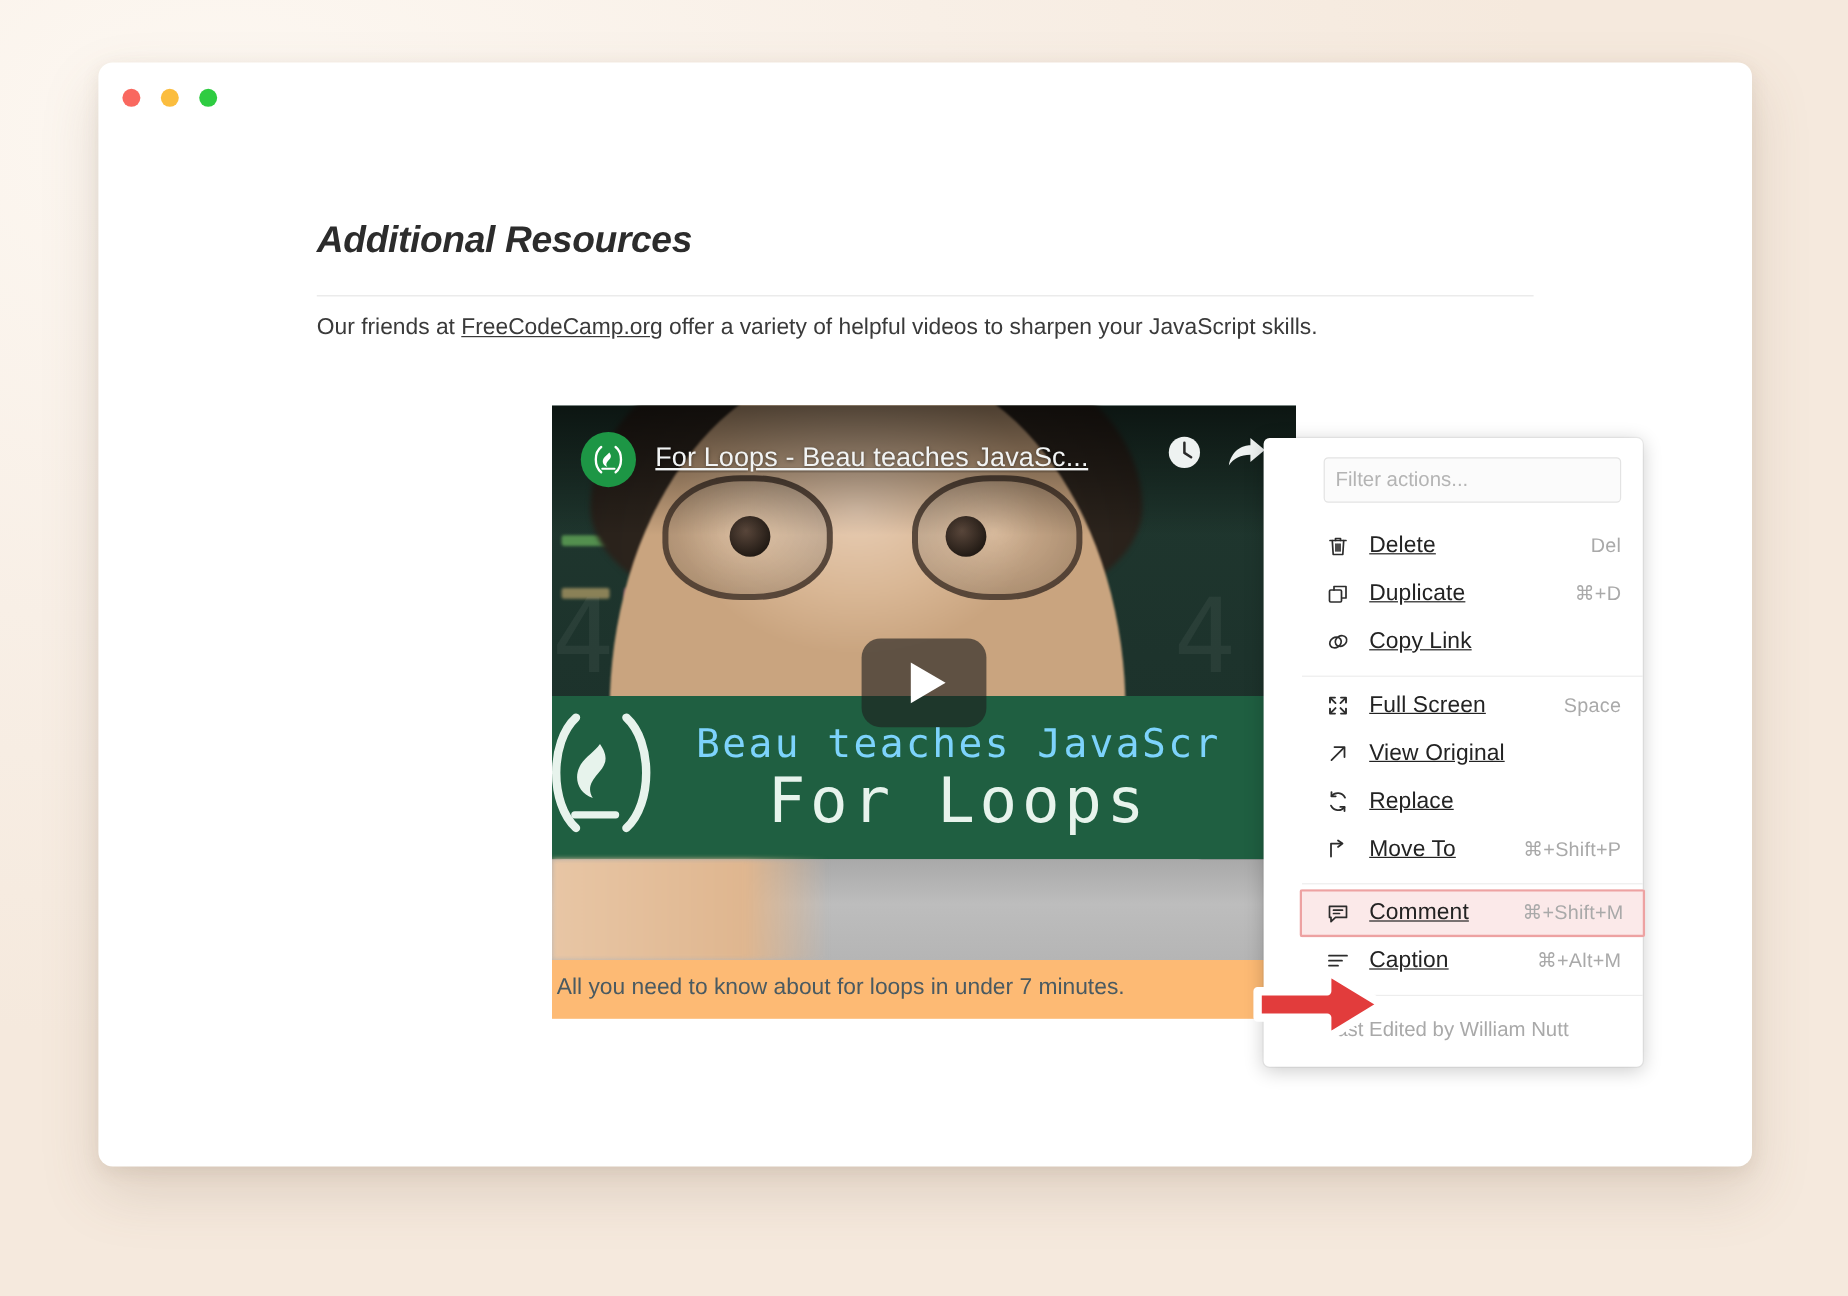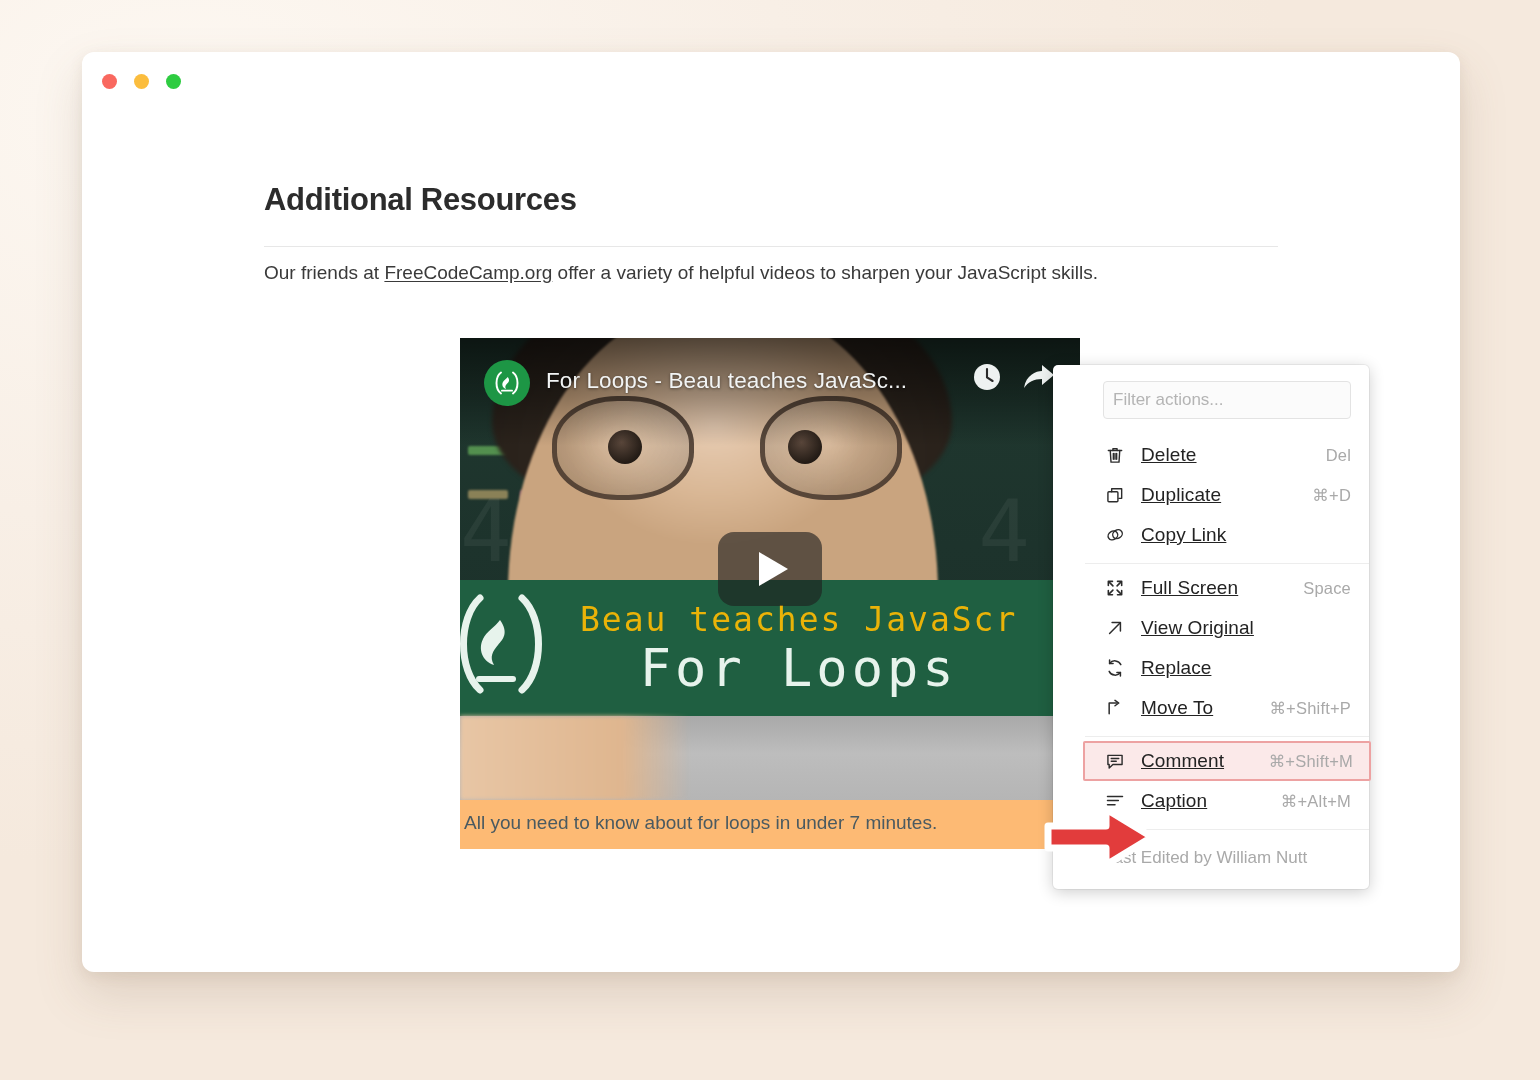--- a/index.html
+++ b/index.html
@@ -52,20 +52,21 @@
     top: 130px;
     width: 1014px;
   }
 
   .page-title {
     font-size: 31px;
     font-weight: 700;
     color: #2c2c2c;
     letter-spacing: -0.3px;
     line-height: 1.15;
+    font-style: italic;
   }
 
   .title-rule {
     margin-top: 28px;
     height: 1px;
     background: #e7e7e7;
   }
 
   .paragraph {
     margin-top: 8px;
@@ -174,20 +175,21 @@
     position: absolute; left: 24px; top: 22px;
     width: 46px; height: 46px; border-radius: 50%;
     background: #1d9645;
     display: flex; align-items: center; justify-content: center;
   }
   .vt-title {
     position: absolute; left: 86px; top: 30px;
     color: #f2f4f4; font-size: 22.5px; letter-spacing: .1px;
     white-space: nowrap; max-width: 400px; overflow: hidden;
     text-shadow: 0 1px 3px rgba(0,0,0,.45);
+    text-decoration: underline;
   }
   .vt-watchlater { position: absolute; left: 512px; top: 24px; }
   .vt-share      { position: absolute; left: 562px; top: 26px; }
 
   
   .vt-play {
     position: absolute; left: 50%; top: 50%;
     transform: translate(-50%, -50%);
     width: 104px; height: 74px; border-radius: 16px;
     background: rgba(30,30,30,.62);
@@ -208,21 +210,21 @@
     display: flex; align-items: center;
     overflow: hidden;
   }
   .vt-banner-logo {
     position: absolute; left: -24px; top: 4px;
     width: 120px; height: 120px;
   }
   .vt-banner-txt { margin-left: 120px; line-height: 1; }
   .vt-banner-l1 {
     font-family: "DejaVu Sans Mono", monospace;
-    color: #eab308; font-size: 33px; letter-spacing: 2px; white-space: nowrap;
+    color: #7dd3fc; font-size: 33px; letter-spacing: 2px; white-space: nowrap;
   }
   .vt-banner-l2 {
     font-family: "DejaVu Sans Mono", monospace;
     color: #e7f3ec; font-size: 52px; letter-spacing: 4px; white-space: nowrap;
     margin-top: 6px; text-align: center;
   }
   .vt-bottomstrip {
     position: absolute; left: 0; right: 0; bottom: 0; height: 84px;
     background: linear-gradient(180deg, #a9a9a9 0%, #bdbdbd 45%, #b5b5b5 100%);
   }

